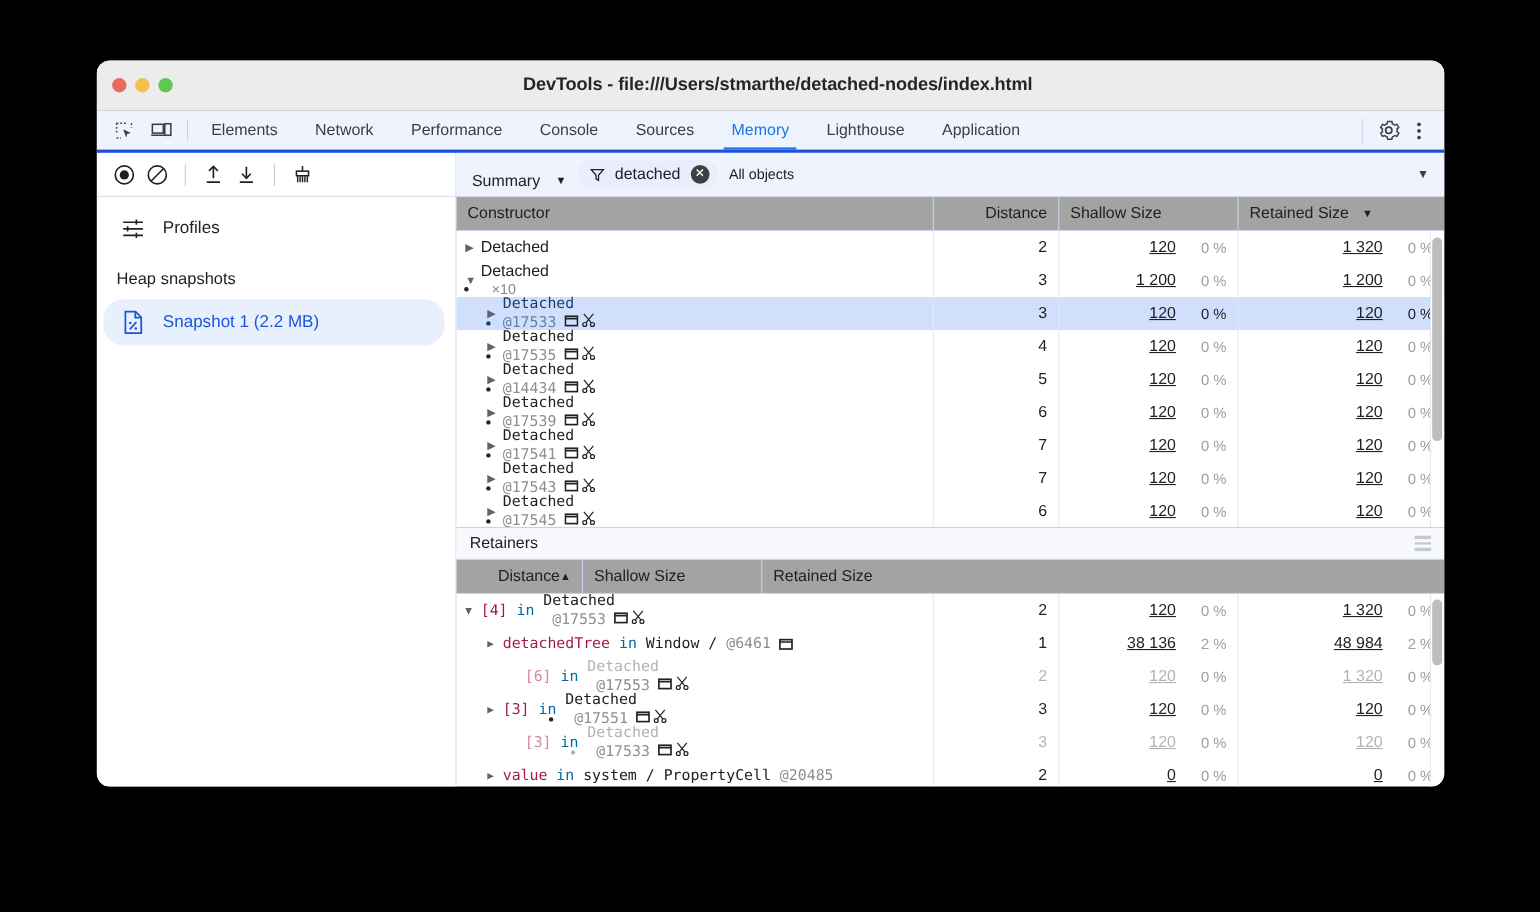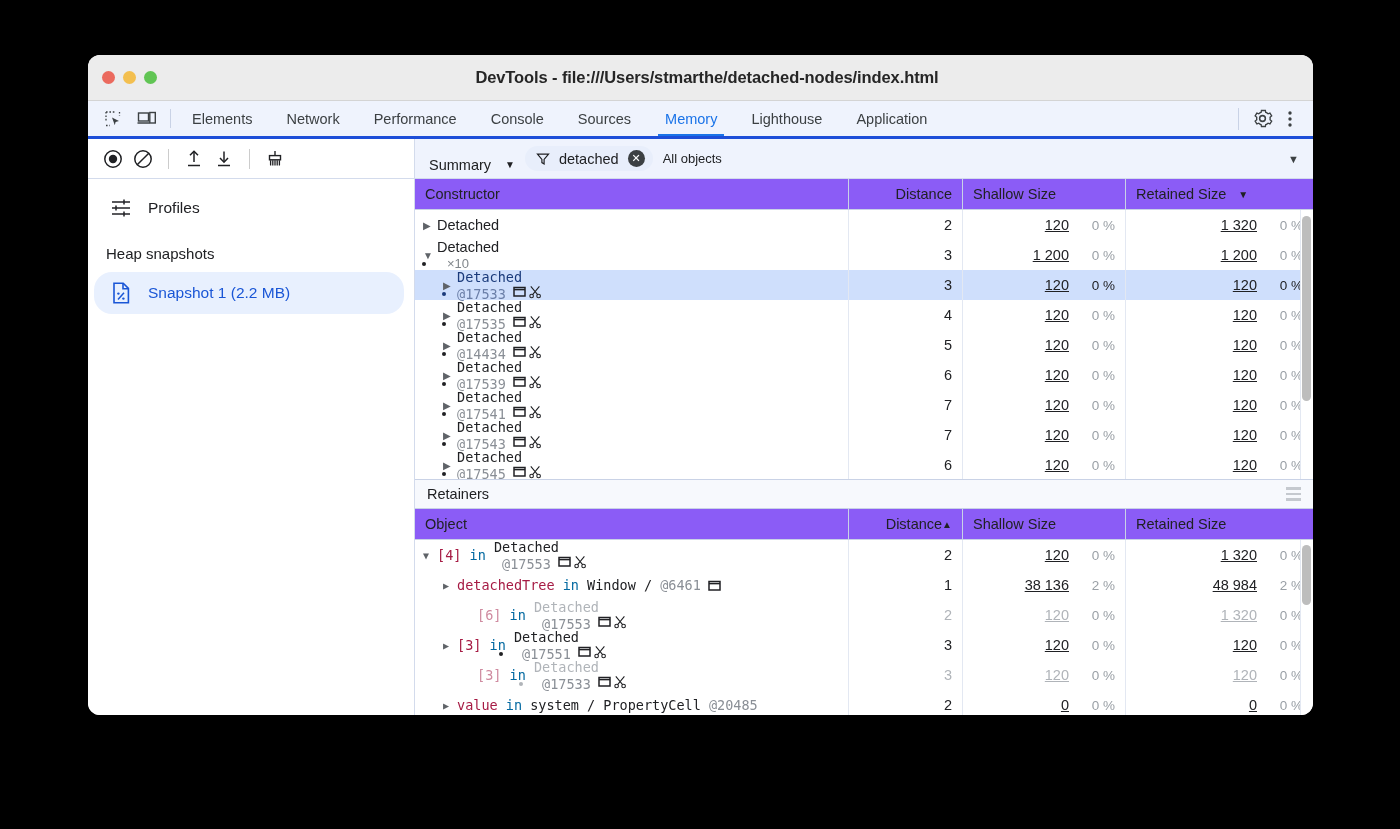--- a/index.html
+++ b/index.html
@@ -125,21 +125,21 @@
   }
 
   
   .right { flex: 1; display: flex; flex-direction: column; min-width: 0; }
   .grid-panel { display: flex; flex-direction: column; min-height: 0; position: relative; }
   .grid-top { height: 300px; flex: 0 0 300px; }
   .grid-bottom { flex: 1; }
 
   .grid-head {
     display: flex; height: 31px; flex: 0 0 31px;
-    background: #8b5cf6;
+    background: #a3a3a3;
     border-bottom: 1px solid #c9d2e6;
     font-size: 14.5px; color: #202124;
     align-items: flex-end;
   }
   .grid-head .cell { padding: 0 10px; height: 100%; display: flex; align-items: center; }
   .grid-head .cell + .cell { border-left: 1px solid #c9d2e6; }
 
   .c-name { flex: 0 0 433px; }
   .c-dist { flex: 0 0 114px; justify-content: flex-end; }
   .c-shal { flex: 0 0 163px; }
@@ -666,21 +666,20 @@
         <span>Retainers</span>
         <span class="hamburger">
             <i></i>
             <i></i>
             <i></i>
           </span>
       </div>
 
       <div class="grid-panel grid-bottom">
         <div class="grid-head">
-          <div class="cell c-name">Object</div>
           <div class="cell c-dist">
             <span>Distance</span>
             <span style="font-size:10px;">▲</span>
           </div>
           <div class="cell c-shal">Shallow Size</div>
           <div class="cell c-ret">Retained Size</div>
         </div>
         <div class="rows" id="ret-rows">
             <div class="row">
               <div class="cell c-name mono" style="padding-left:8px;">

